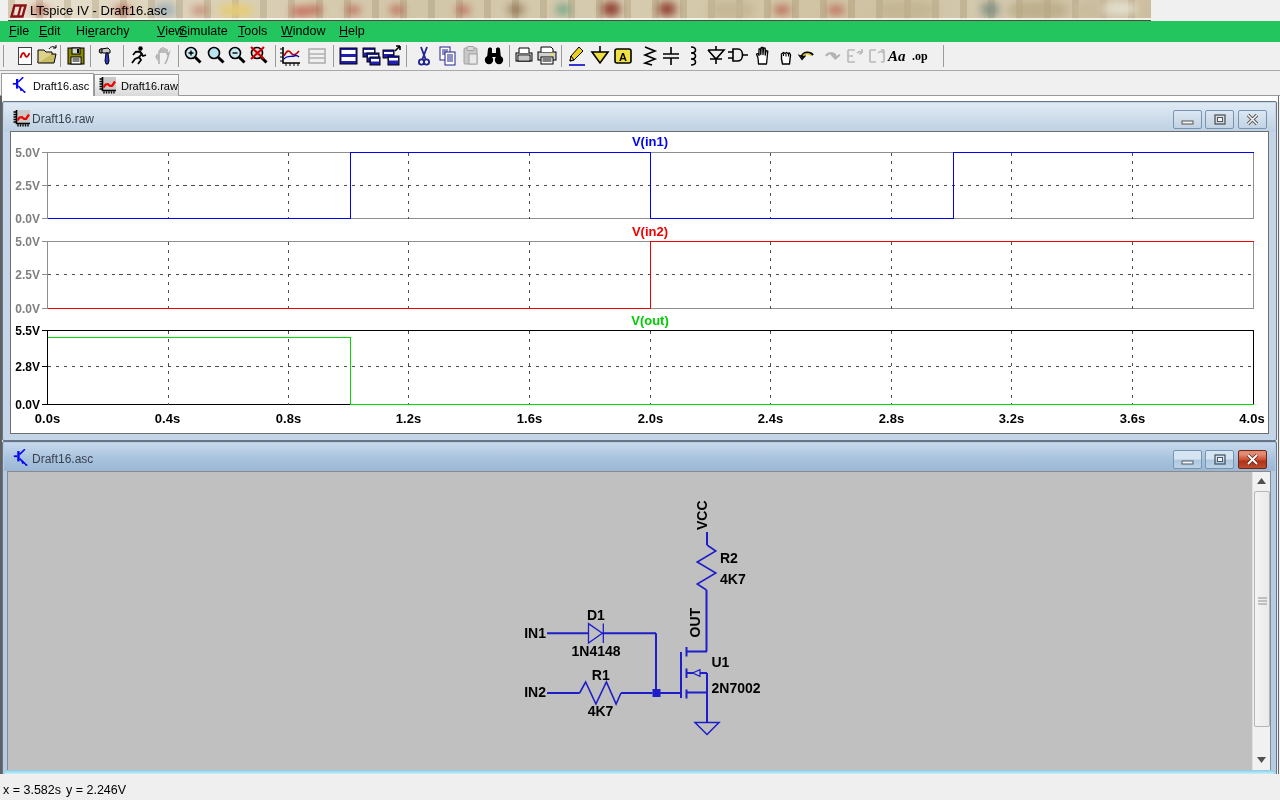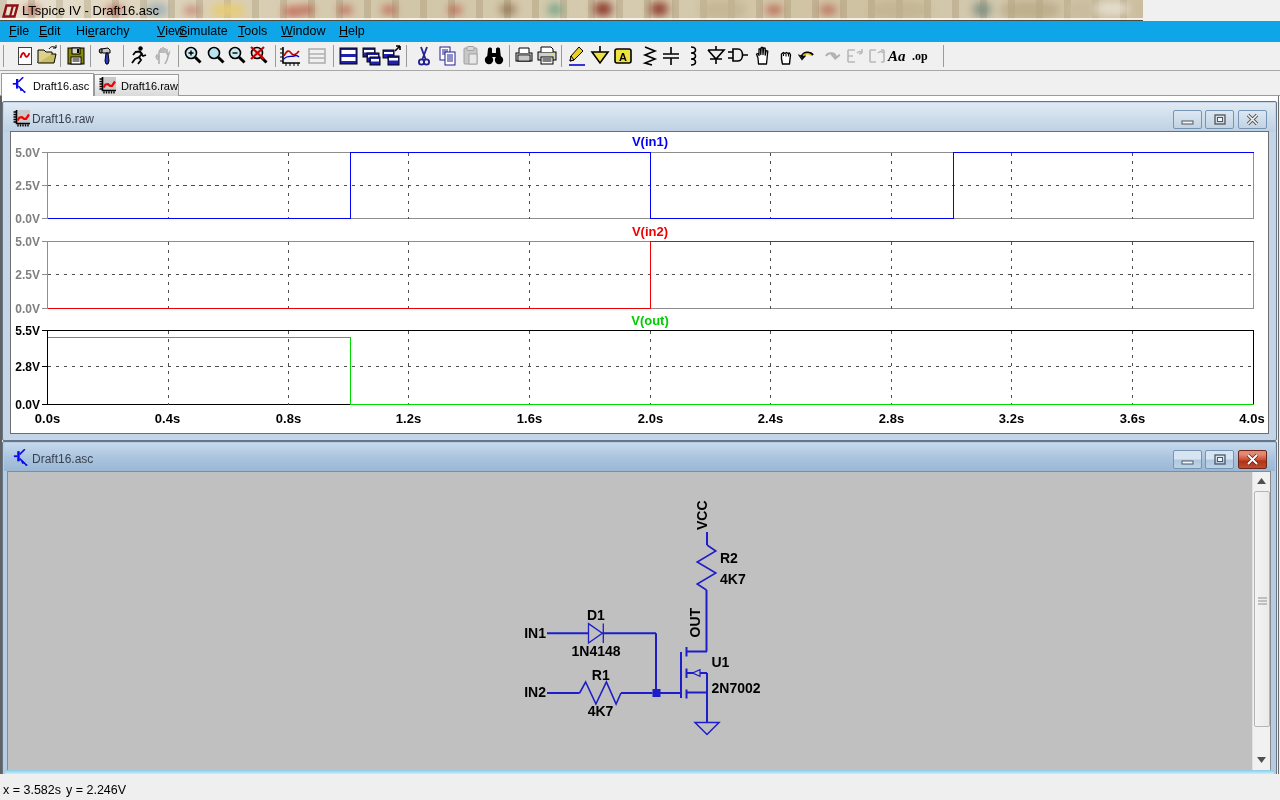--- a/index.html
+++ b/index.html
@@ -1,33 +1,33 @@
 <!DOCTYPE html>
 <html><head>
 <meta charset="utf-8">
 <style>
   * { margin:0; padding:0; box-sizing:border-box; }
   html,body { width:1280px; height:800px; overflow:hidden; }
   body { font-family:"Liberation Sans", sans-serif; position:relative; background:#f0f0f0; }
   .abs { position:absolute; }
 
   
-  #titlebar { left:0; top:0; width:1143px; height:21px; overflow:hidden; background:repeating-linear-gradient(90deg, rgba(150,133,95,.28) 0 7px, rgba(0,0,0,0) 7px 28px),linear-gradient(90deg,#eae3d2 0%,#ddd3bb 15%,#d2c6a8 35%,#d6cbaf 55%,#cfc2a2 75%,#d5cab0 88%,#cdbfa0 100%); }
+  #titlebar { left:8px; top:0; width:1143px; height:21px; overflow:hidden; background:repeating-linear-gradient(90deg, rgba(150,133,95,.28) 0 7px, rgba(0,0,0,0) 7px 28px),linear-gradient(90deg,#eae3d2 0%,#ddd3bb 15%,#d2c6a8 35%,#d6cbaf 55%,#cfc2a2 75%,#d5cab0 88%,#cdbfa0 100%); }
   #titlebar .blob { position:absolute; filter:blur(4px); border-radius:40%; }
   #tbhl { left:0; top:18px; width:1280px; height:2px; background:rgba(255,255,255,.75); position:absolute; }
   #tbdk { left:0; top:20px; width:1280px; height:1px; background:#4e4a3e; position:absolute; }
   #apptitle { left:22px; top:3px; font-size:13px; color:#000; position:absolute; }
   
   .capbtn { position:absolute; top:0; height:17px; border:1px solid #35302a; border-top:none; box-shadow:inset 0 0 0 1px rgba(255,255,255,.55); }
   #btnmin { left:1174px; width:28px; border-radius:0 0 0 4px; background:linear-gradient(#d9d2c0 45%, #a99f87 55%, #c4bba5); }
   #btnmax { left:1202px; width:28px; background:linear-gradient(#d9d2c0 45%, #a99f87 55%, #c4bba5); }
   #btncls { left:1230px; width:46px; border-radius:0 0 4px 0; background:linear-gradient(#e8a081 20%, #d65f3c 45%, #b83013 55%, #c8502a); }
 
   
-  #menubar { left:0; top:21px; width:1280px; height:21px; background:#0ea5e9; font-size:12.5px; color:#000; }
+  #menubar { left:0; top:21px; width:1280px; height:21px; background:#22c55e; font-size:12.5px; color:#000; }
   #menubar span { position:absolute; top:3px; }
 
   
   #toolbar { left:0; top:42px; width:1280px; height:29px; background:#f0f0f0; border-bottom:1px solid #a8a8a8; }
   .ti { position:absolute; top:2px; width:24px; height:24px; }
   .tsep { position:absolute; top:3px; width:1px; height:22px; background:#9a9a9a; }
 
   
   #tabbar { left:0; top:72px; width:1280px; height:24px; background:#f0f0f0; }
   #tabbar .bline { position:absolute; left:0; top:23px; width:1280px; height:1px; background:#9a9a9a; }

